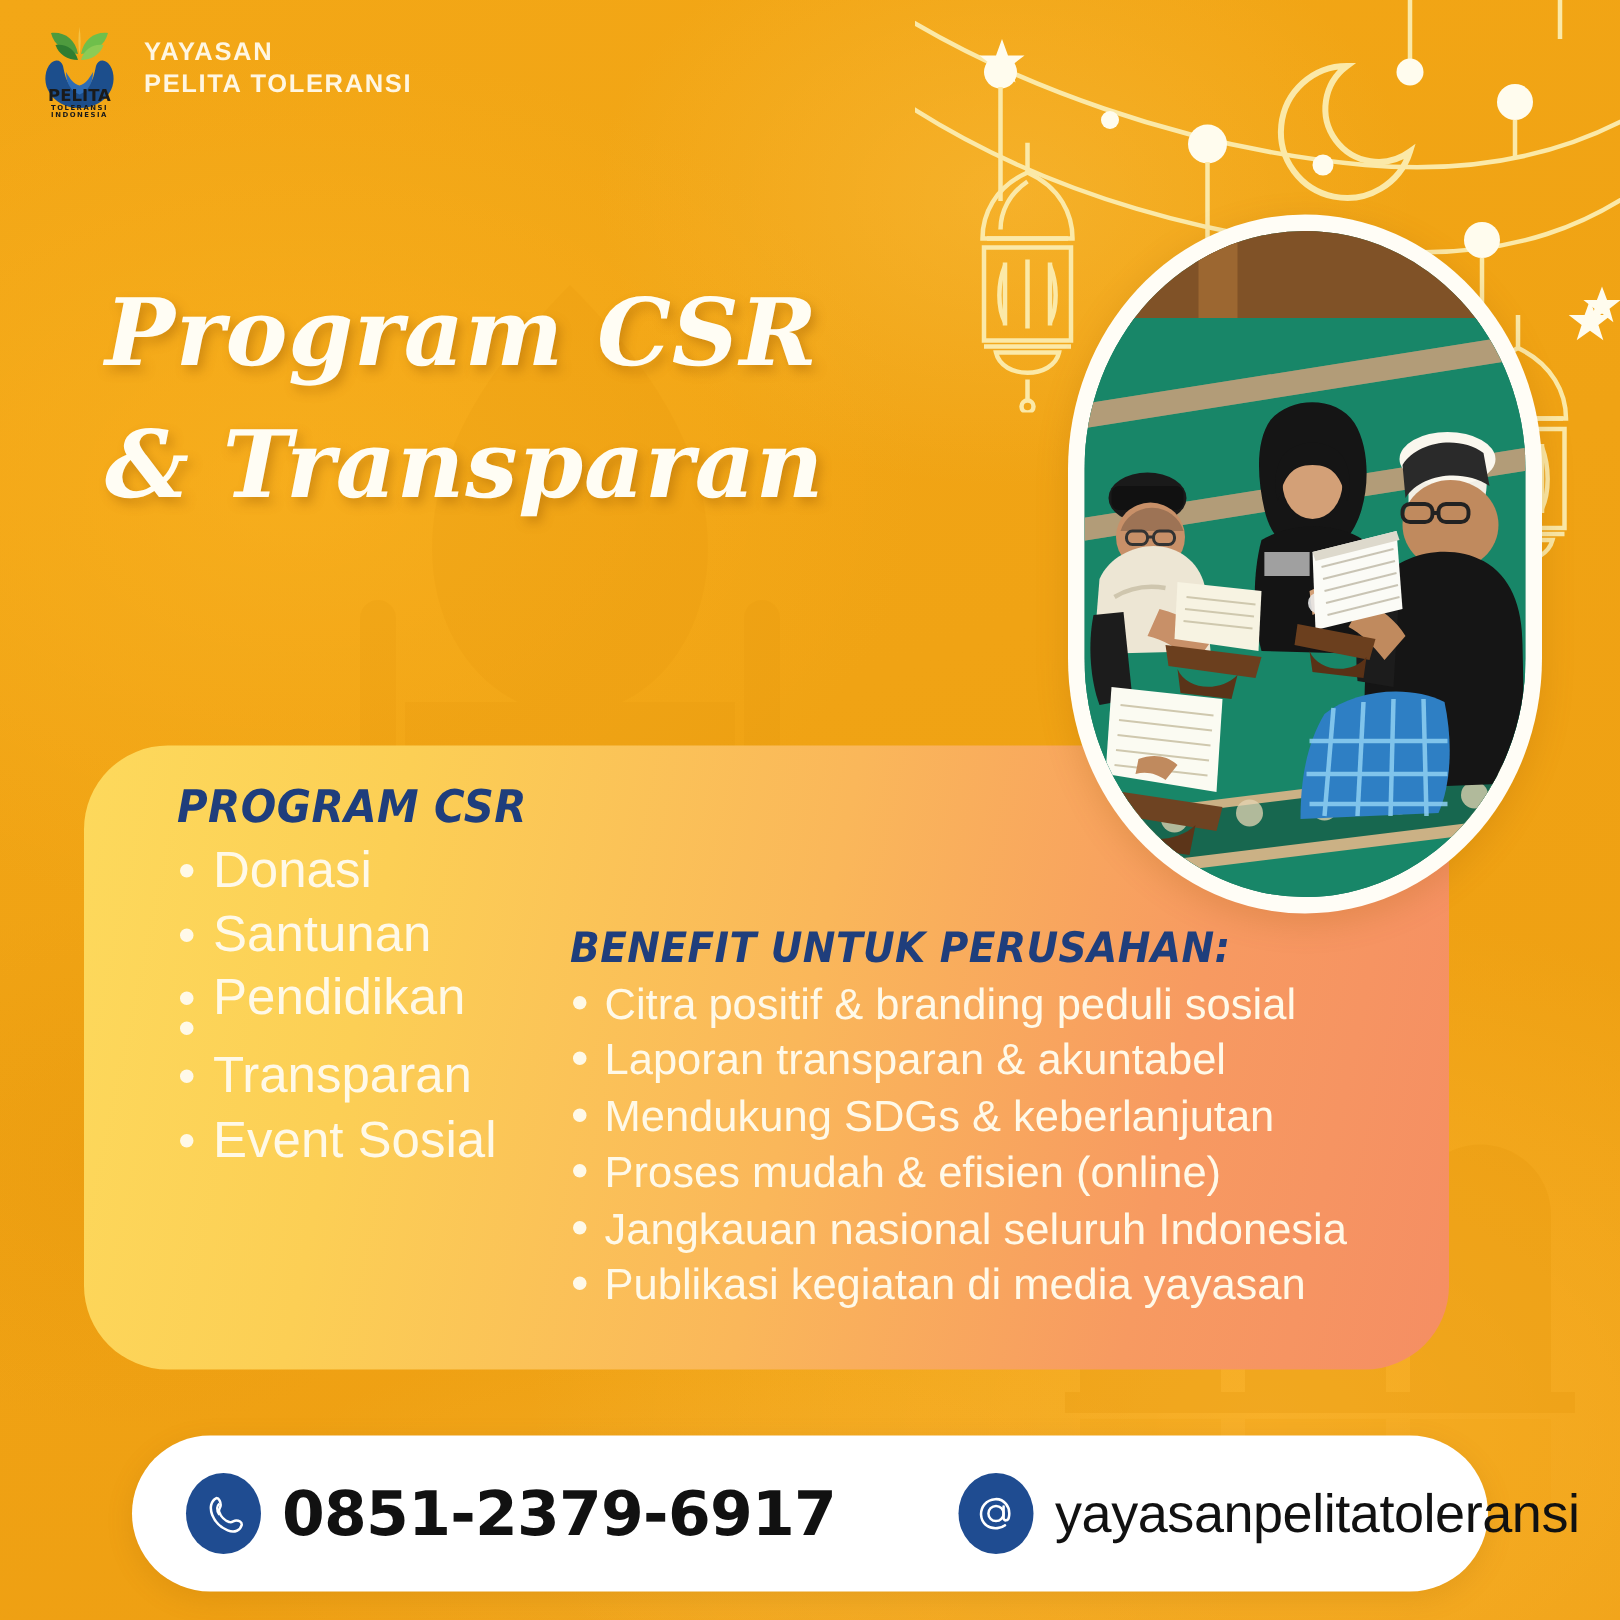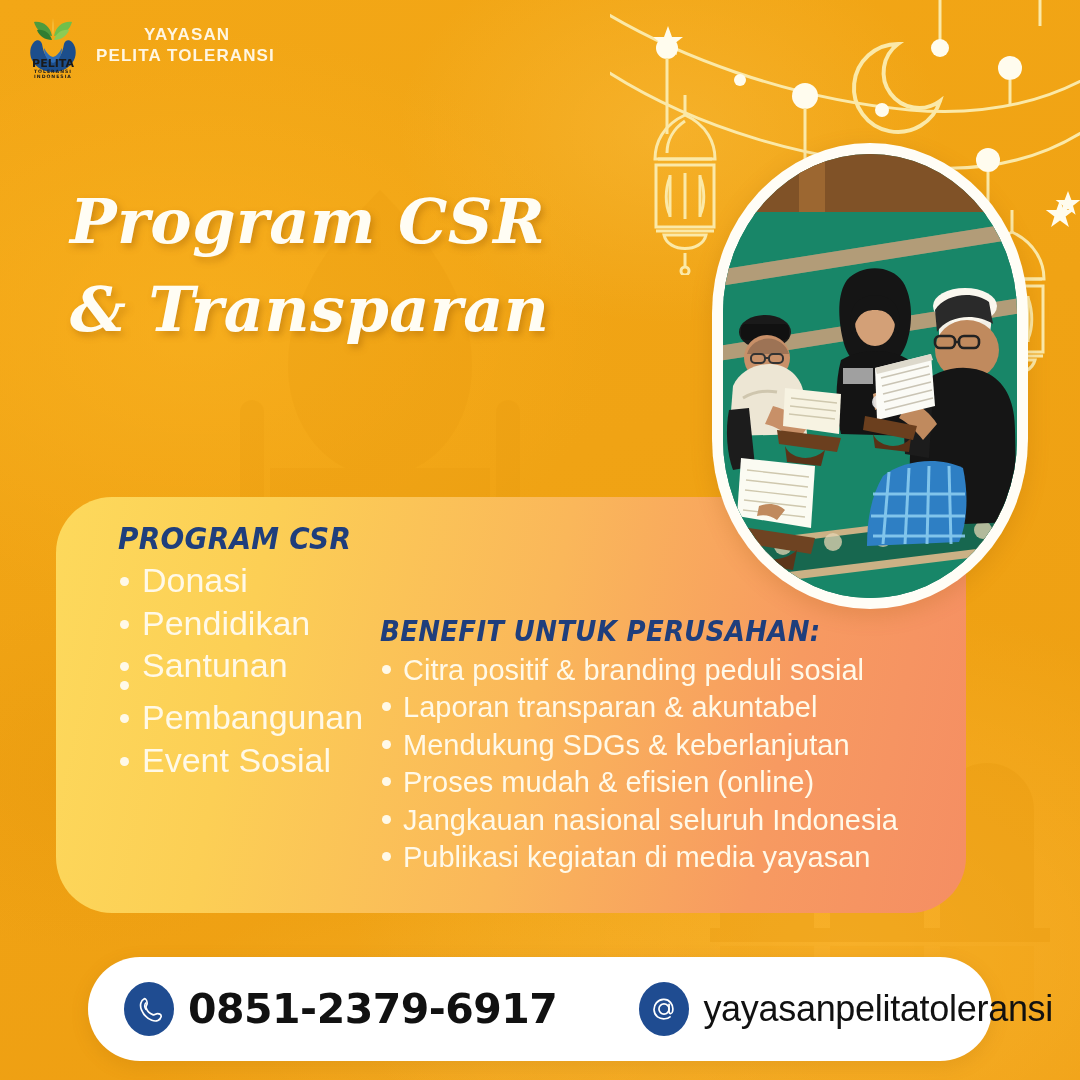--- a/index.html
+++ b/index.html
@@ -45,21 +45,21 @@
   
   .brand {
     position:absolute; left:24px; top:14px;
     display:flex; align-items:center; gap:14px; z-index:9;
   }
   .brand-mark { width:58px; height:64px; position:relative; flex:0 0 auto; }
   .brand-text { line-height:1.22; }
   .brand-text .l1, .brand-text .l2 {
     color:#FFF6E2; letter-spacing:1.1px; font-weight:600; white-space:nowrap;
   }
-  .brand-text .l1 { font-size:17px;margin-left:48px; }
+  .brand-text .l1 { font-size:17px; }
   .brand-text .l2 { font-size:17px; }
 
   
   .headline {
     position:absolute; left:70px; top:178px; z-index:8;
     color:#FFFDF4;
     font-family:"DejaVu Serif", serif;
     font-style:italic; font-weight:700;
     font-size:62px; line-height:1.42;
     text-shadow:3px 4px 7px rgba(140,80,0,.34);
@@ -395,32 +395,32 @@
 
     <div class="card-heading" id="program-heading">PROGRAM CSR</div>
 
     <ul class="bullets" id="program-list">
       <li>
           <span class="dot"></span>
           <span>Donasi</span>
         </li>
       <li>
           <span class="dot"></span>
+          <span>Santunan</span>
+        </li>
+      <li>
+          <span class="dot"></span>
           <span>Pendidikan</span>
         </li>
       <li>
           <span class="dot"></span>
-          <span>Santunan</span>
-        </li>
-      <li>
-          <span class="dot"></span>
-        </li>
-      <li>
-          <span class="dot"></span>
-          <span>Pembangunan</span>
+        </li>
+      <li>
+          <span class="dot"></span>
+          <span>Transparan</span>
         </li>
       <li>
           <span class="dot"></span>
           <span>Event Sosial</span>
         </li>
     </ul>
 
     <div class="card-heading" id="benefit-heading">BENEFIT UNTUK PERUSAHAN:</div>
 
     <ul class="bullets" id="benefit-list">

